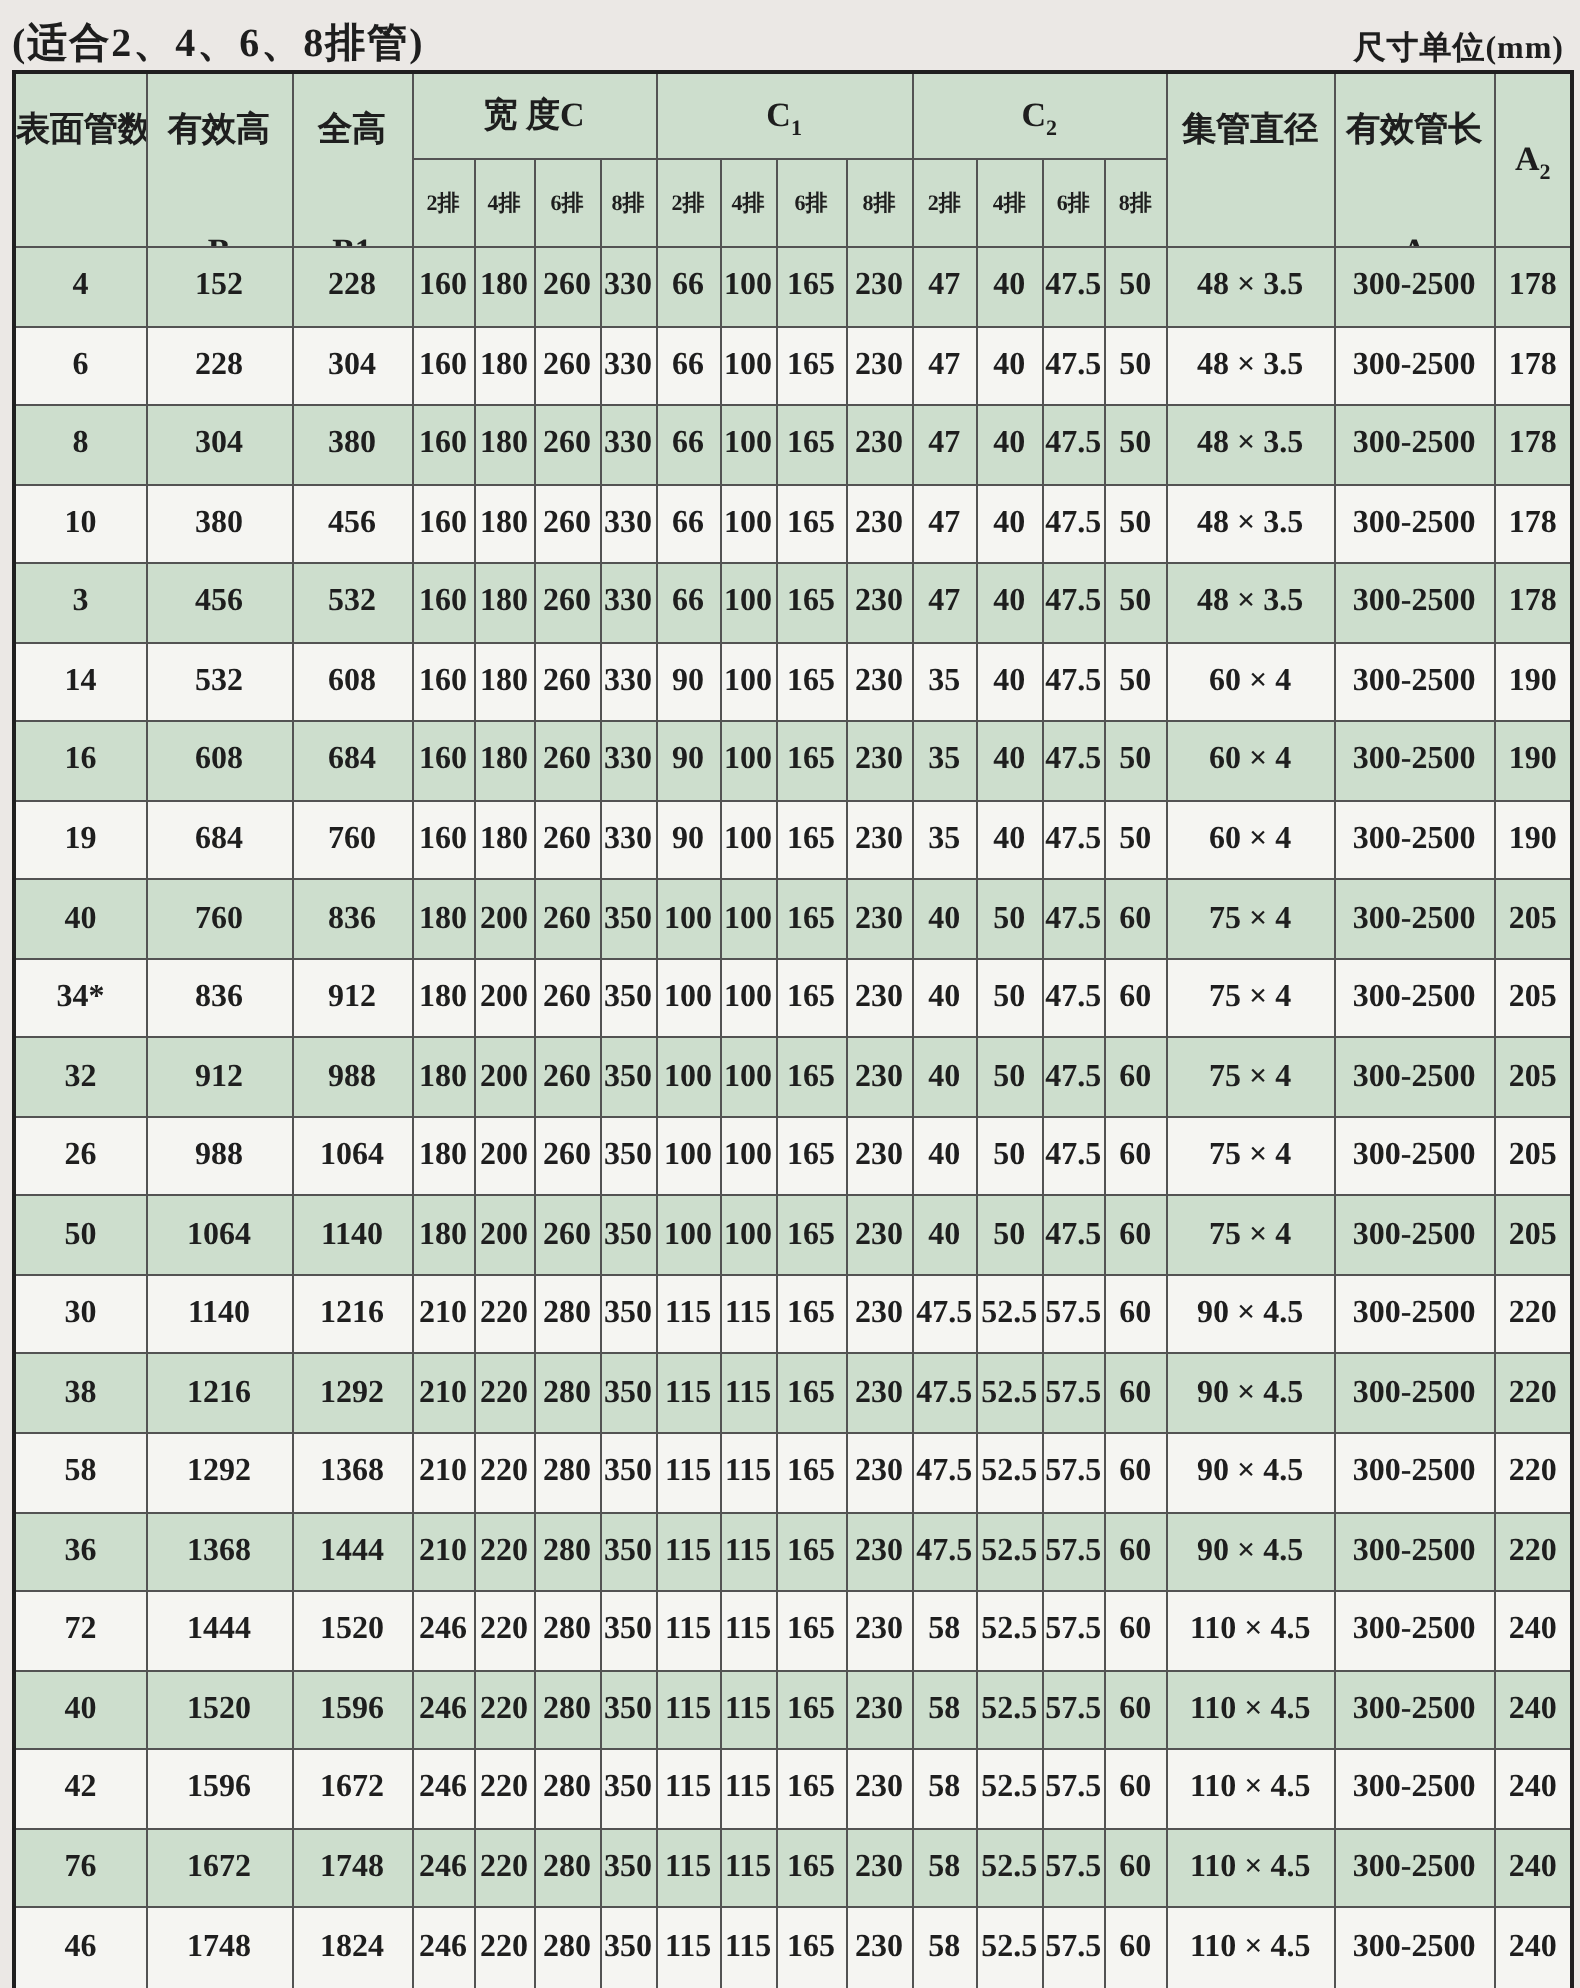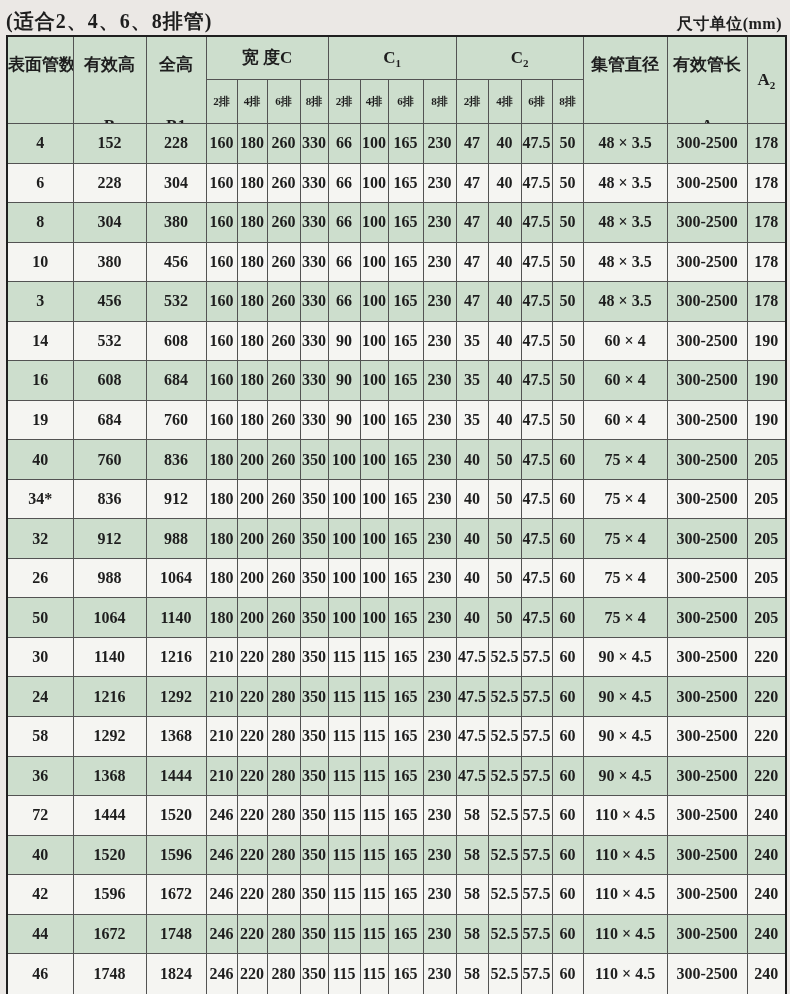--- a/index.html
+++ b/index.html
@@ -428,21 +428,21 @@
         <td>230</td>
         <td>47.5</td>
         <td>52.5</td>
         <td>57.5</td>
         <td>60</td>
         <td>90 × 4.5</td>
         <td>300-2500</td>
         <td>220</td>
       </tr>
       <tr class="g">
-        <td>24</td>
+        <td>38</td>
         <td>1216</td>
         <td>1292</td>
         <td>210</td>
         <td>220</td>
         <td>280</td>
         <td>350</td>
         <td>115</td>
         <td>115</td>
         <td>165</td>
         <td>230</td>
@@ -548,21 +548,21 @@
         <td>230</td>
         <td>58</td>
         <td>52.5</td>
         <td>57.5</td>
         <td>60</td>
         <td>110 × 4.5</td>
         <td>300-2500</td>
         <td>240</td>
       </tr>
       <tr class="g">
-        <td>44</td>
+        <td>76</td>
         <td>1672</td>
         <td>1748</td>
         <td>246</td>
         <td>220</td>
         <td>280</td>
         <td>350</td>
         <td>115</td>
         <td>115</td>
         <td>165</td>
         <td>230</td>

